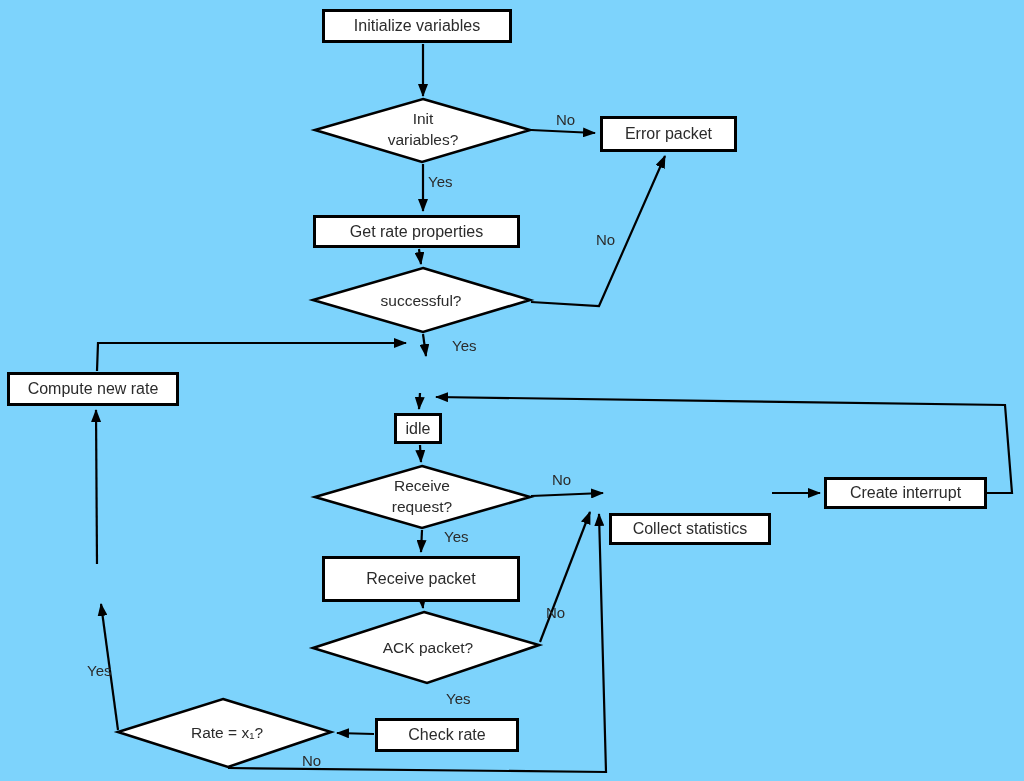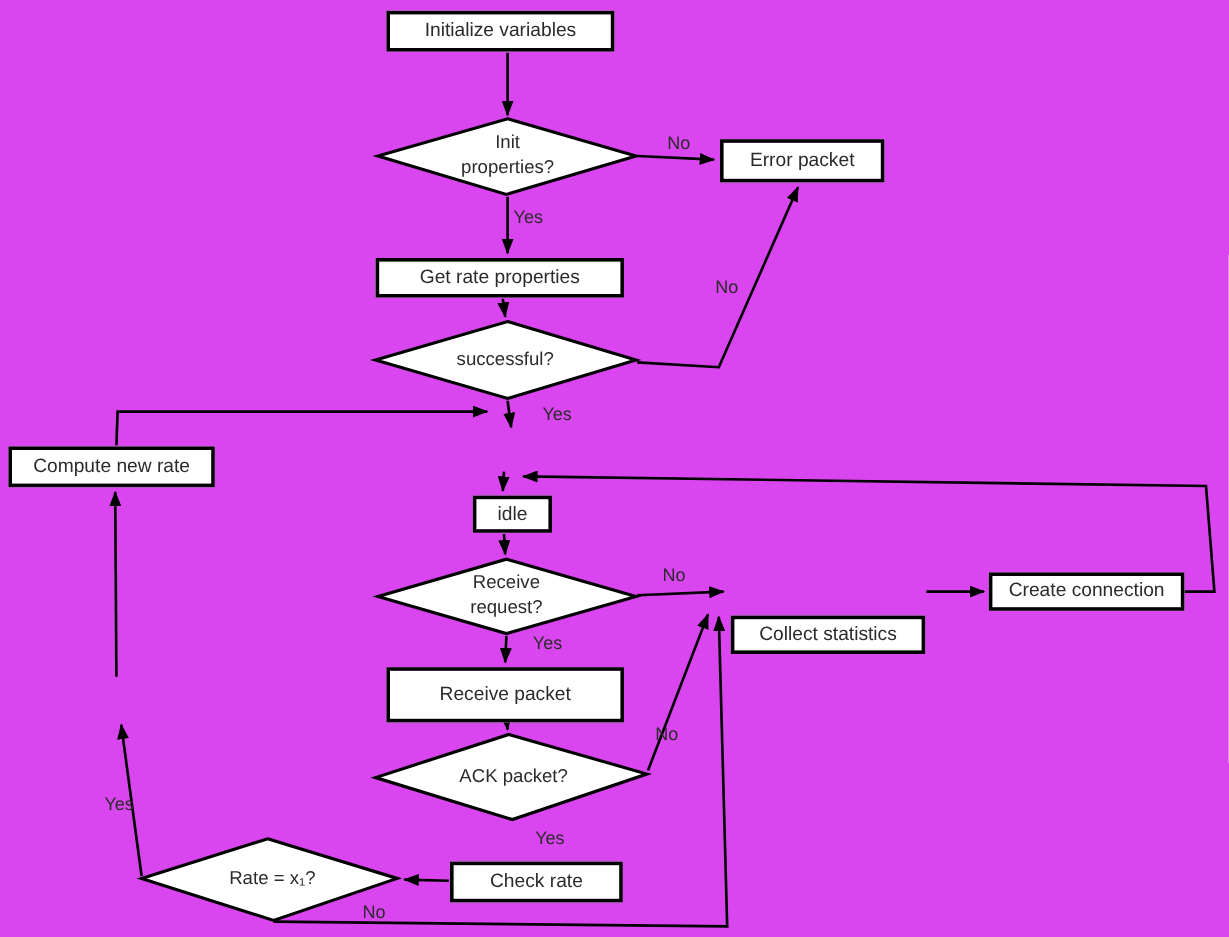--- a/index.html
+++ b/index.html
@@ -1,20 +1,20 @@
 <!DOCTYPE html>
 <html><head>
 <meta charset="utf-8">
 <style>
   html, body { margin: 0; padding: 0; background: #ffffff; }
   .canvas {
     position: relative;
     width: 1024px;
     height: 781px;
-    background: #d946ef;
+    background: #7dd3fc;
     font-family: "Liberation Sans", sans-serif;
     overflow: hidden;
   }
   .canvas svg.layer {
     position: absolute;
     left: 0; top: 0;
     width: 1024px; height: 781px;
   }
   .edge {
     fill: none;
@@ -96,29 +96,29 @@
       <polygon class="diamond" points="423,268 530,300 423,332 313,300"></polygon>
       <polygon class="diamond" points="422,466 530,497 422,528 315,497"></polygon>
       <polygon class="diamond" points="424,612 539,645 427,683 313,648"></polygon>
       <polygon class="diamond" points="223,699 331,732 228,767 118,732"></polygon>
     </g>
   </svg>
 
   <div class="node" style="left:322px; top:9px;  width:190px; height:34px;">Initialize variables</div>
   <div class="node" style="left:600px; top:116px; width:137px; height:36px;">Error packet</div>
   <div class="node" style="left:313px; top:215px; width:207px; height:33px;">Get rate properties</div>
-  <div class="node" style="left:394px; top:413px; width:66px;  height:31px;">idle</div>
+  <div class="node" style="left:394px; top:413px; width:48px;  height:31px;">idle</div>
   <div class="node" style="left:7px;   top:372px; width:172px; height:34px;">Compute new rate</div>
   <div class="node" style="left:609px; top:477px; width:162px; height:32px;margin-top:36px;">Collect statistics</div>
-  <div class="node" style="left:824px; top:477px; width:163px; height:32px;">Create connection</div>
+  <div class="node" style="left:824px; top:477px; width:163px; height:32px;">Create interrupt</div>
   <div class="node" style="left:322px; top:556px; width:198px; height:46px;">Receive packet</div>
   <div class="node" style="left:375px; top:718px; width:144px; height:34px;">Check rate</div>
 
   <div class="dlabel" style="left:423px; top:130px;">Init
-properties?</div>
+variables?</div>
   <div class="dlabel" style="left:421px; top:301px;">successful?</div>
   <div class="dlabel" style="left:422px; top:497px;">Receive
 request?</div>
   <div class="dlabel" style="left:428px; top:648px;">ACK packet?</div>
   <div class="dlabel" style="left:227px; top:733px;">Rate = x₁?</div>
 
   <div class="elabel" style="left:556px; top:111px;">No</div>
   <div class="elabel" style="left:428px; top:173px;">Yes</div>
   <div class="elabel" style="left:596px; top:231px;">No</div>
   <div class="elabel" style="left:452px; top:337px;">Yes</div>

